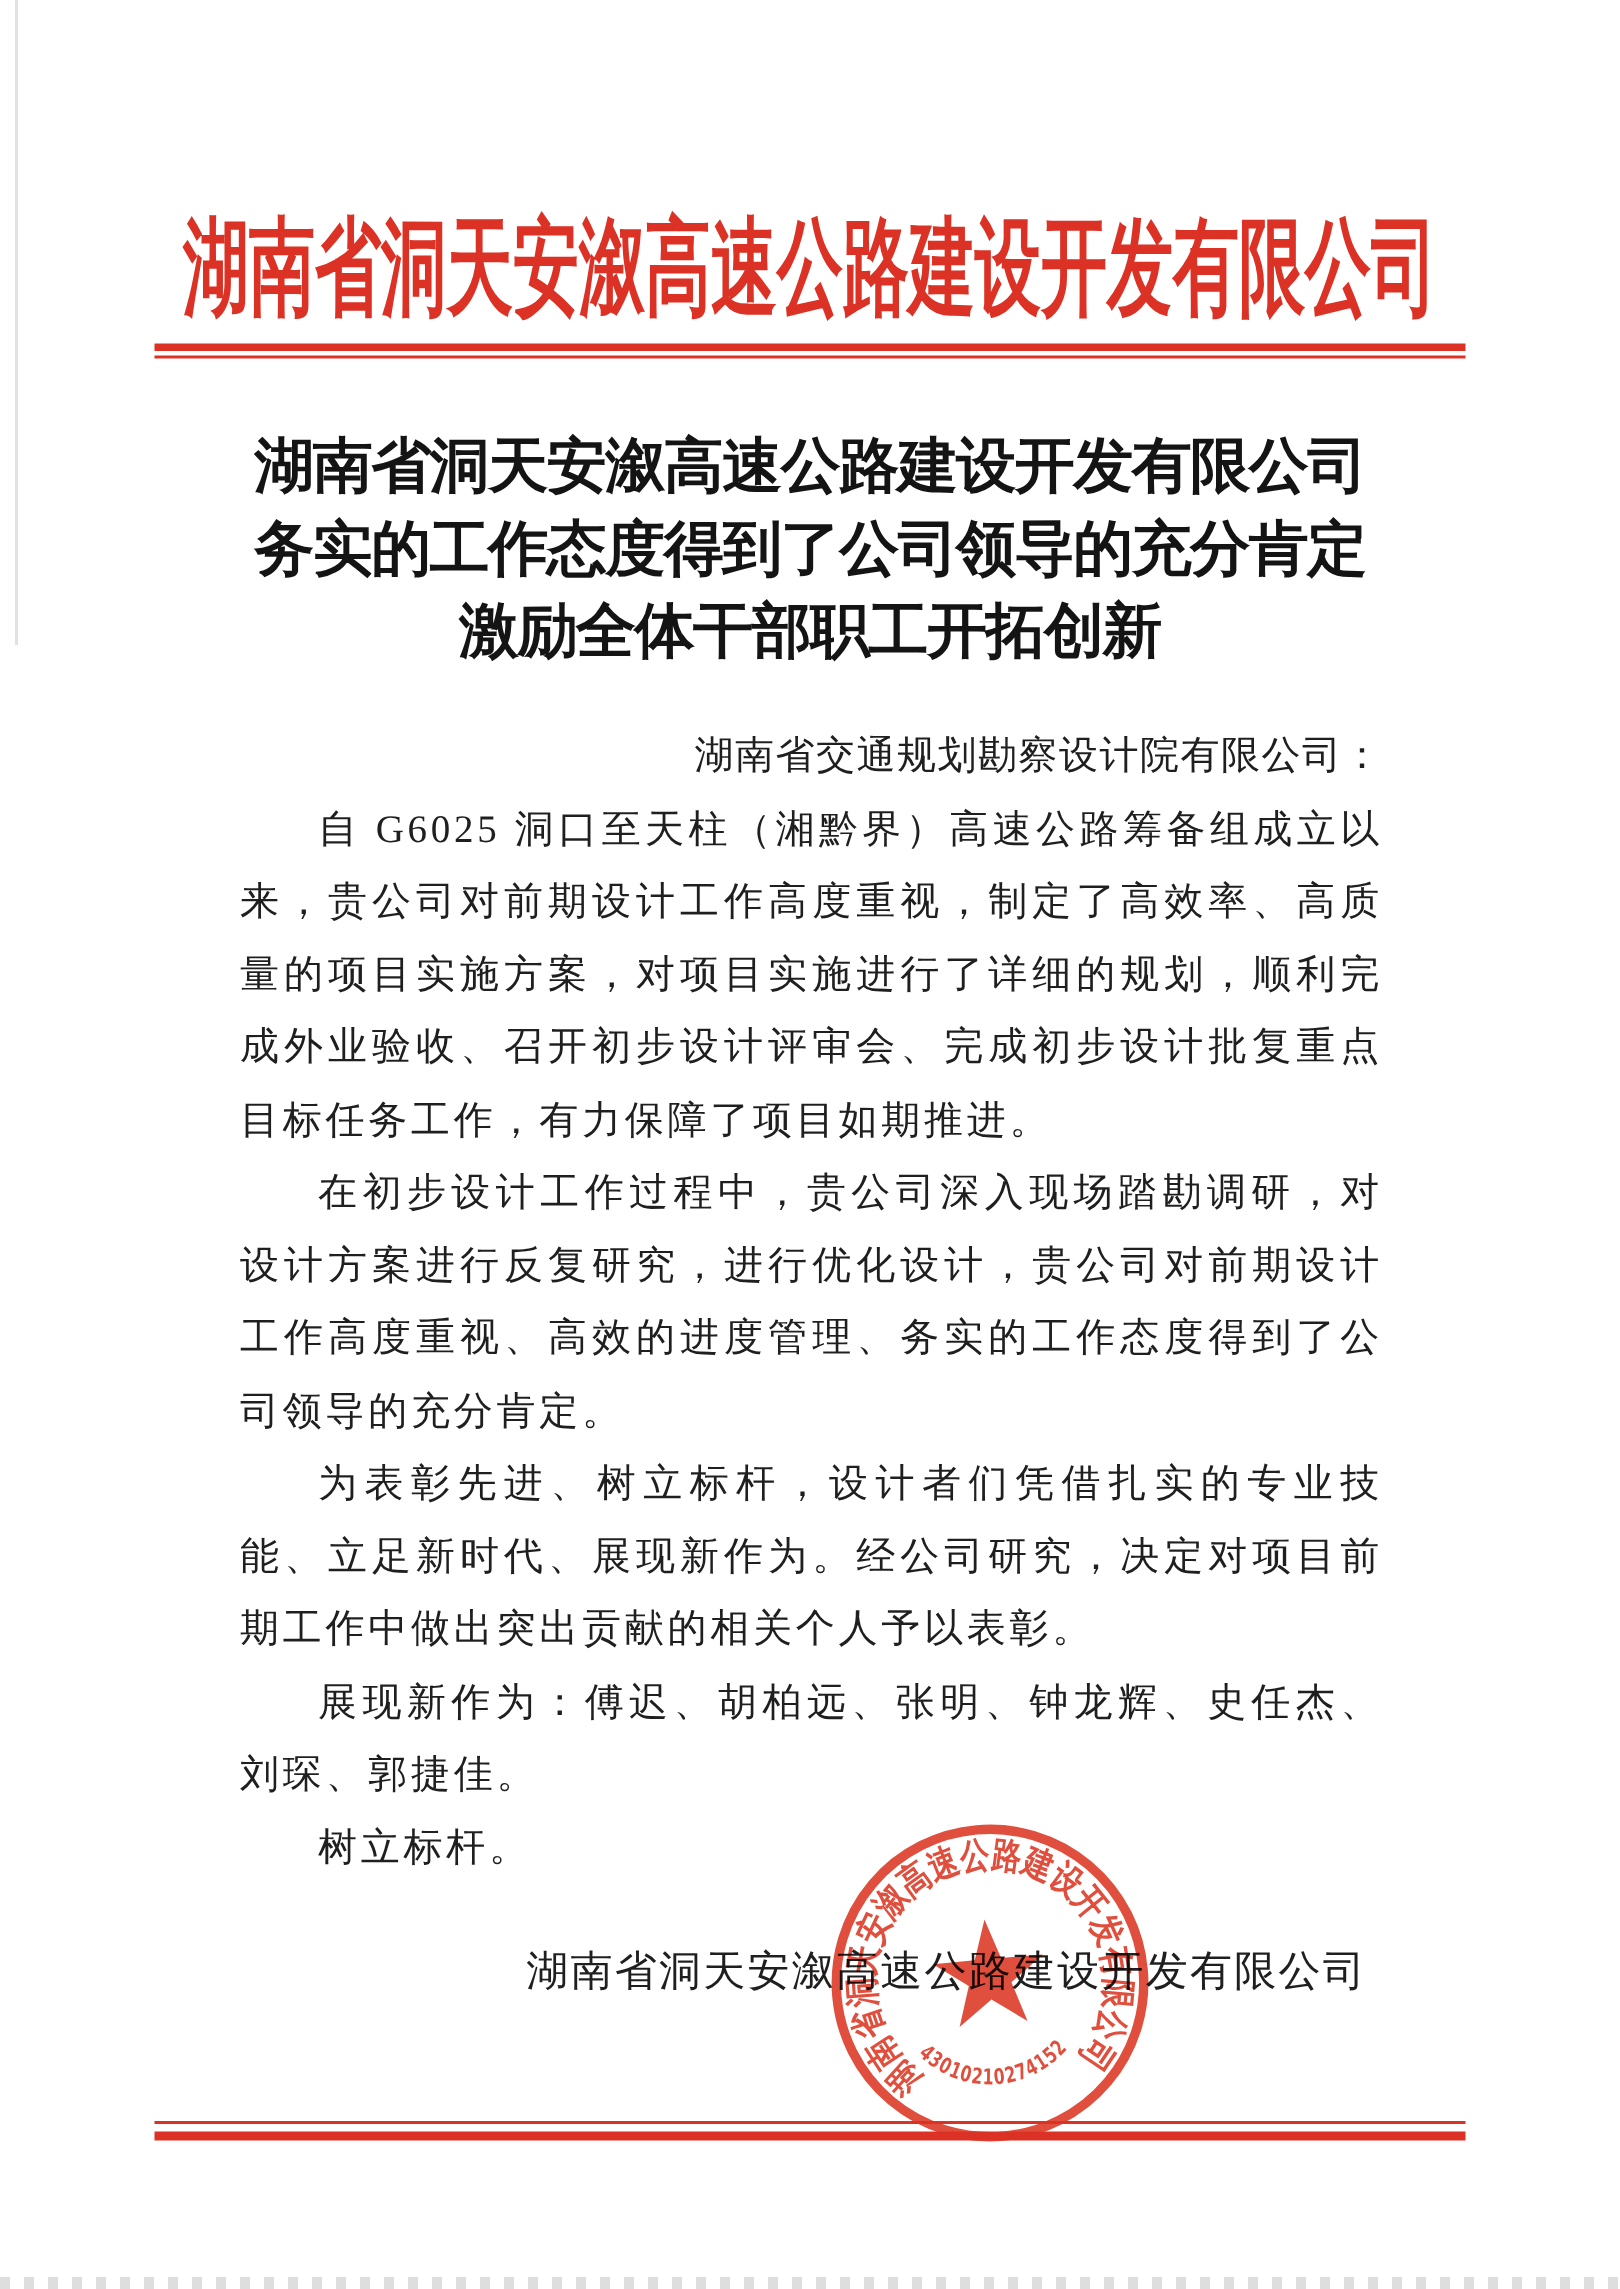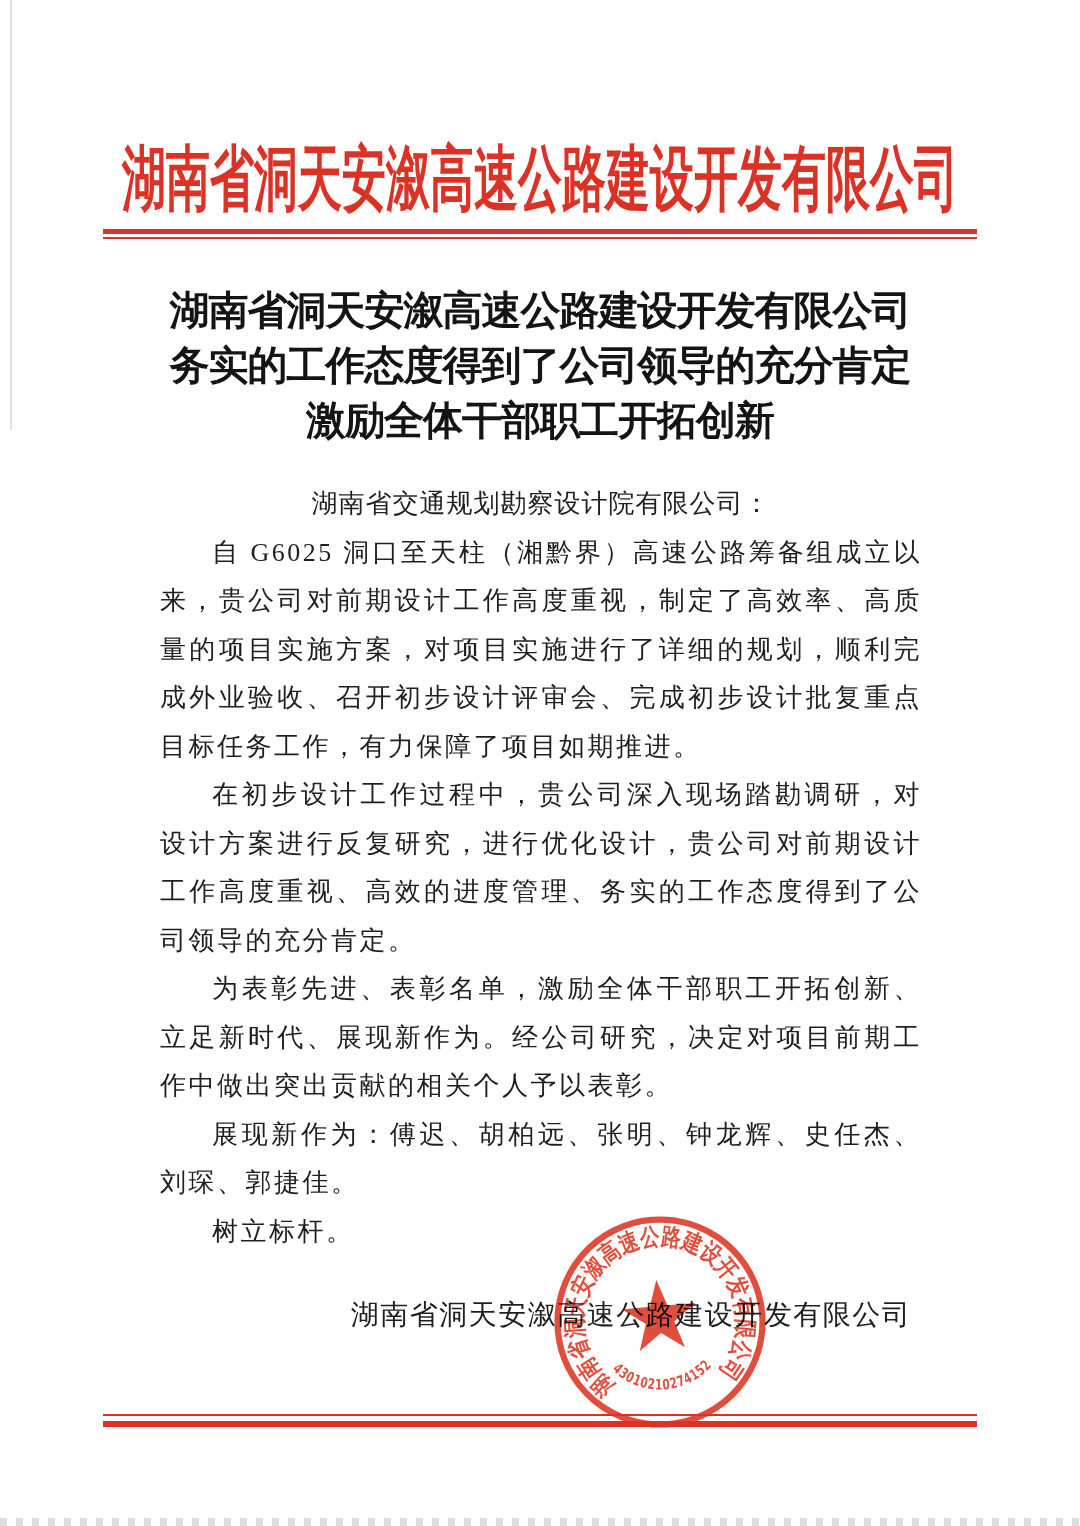--- a/index.html
+++ b/index.html
@@ -50,21 +50,21 @@
     font-size:40px;font-weight:bold;color:#141414;
     line-height:55px;letter-spacing:-1px;
   }
   .t-line{display:block;}
   
   .body-block{
     position:absolute;top:480px;left:160px;width:762px;
     font-size:26px;line-height:48.5px;color:var(--ink);
   }
   .para{margin:0;text-align:justify;letter-spacing:2.5px;}
-  .para.salutation{text-align:center;letter-spacing:1px;}
+  .para.salutation{text-align:right;letter-spacing:1px;}
   .para.indent{text-indent:52px;}
   
   .signature-block{
     position:absolute;top:1290px;right:168px;width:562px;
     font-size:28px;color:var(--ink);line-height:50px;
     text-align:center;
   }
   .sig-company{letter-spacing:1.5px;white-space:nowrap;}
   .sig-date{letter-spacing:1px;}
   
@@ -97,21 +97,21 @@
   <h1 class="doc-title">
     <span class="t-line">湖南省洞天安溆高速公路建设开发有限公司</span>
     <span class="t-line">务实的工作态度得到了公司领导的充分肯定</span>
     <span class="t-line">激励全体干部职工开拓创新</span>
   </h1>
 
   <main class="body-block">
     <p class="para salutation">湖南省交通规划勘察设计院有限公司：</p>
     <p class="para indent">自 G6025 洞口至天柱（湘黔界）高速公路筹备组成立以来，贵公司对前期设计工作高度重视，制定了高效率、高质量的项目实施方案，对项目实施进行了详细的规划，顺利完成外业验收、召开初步设计评审会、完成初步设计批复重点目标任务工作，有力保障了项目如期推进。</p>
     <p class="para indent">在初步设计工作过程中，贵公司深入现场踏勘调研，对设计方案进行反复研究，进行优化设计，贵公司对前期设计工作高度重视、高效的进度管理、务实的工作态度得到了公司领导的充分肯定。</p>
-    <p class="para indent">为表彰先进、表彰名单，激励全体干部职工开拓创新、立足新时代、展现新作为。经公司研究，决定对项目前期工作中做出突出贡献的相关个人予以表彰。</p>
+    <p class="para indent">为表彰先进、树立标杆，设计者们凭借扎实的专业技能、立足新时代、展现新作为。经公司研究，决定对项目前期工作中做出突出贡献的相关个人予以表彰。</p>
     <p class="para indent">展现新作为：傅迟、胡柏远、张明、钟龙辉、史任杰、刘琛、郭捷佳。</p>
     <p class="para indent">树立标杆。</p>
   </main>
 
   <div class="signature-block">
     <div class="sig-company">湖南省洞天安溆高速公路建设开发有限公司</div>
   </div>
 
   <svg class="seal" viewBox="-120 -120 240 240" xmlns="http://www.w3.org/2000/svg">
     <defs>

